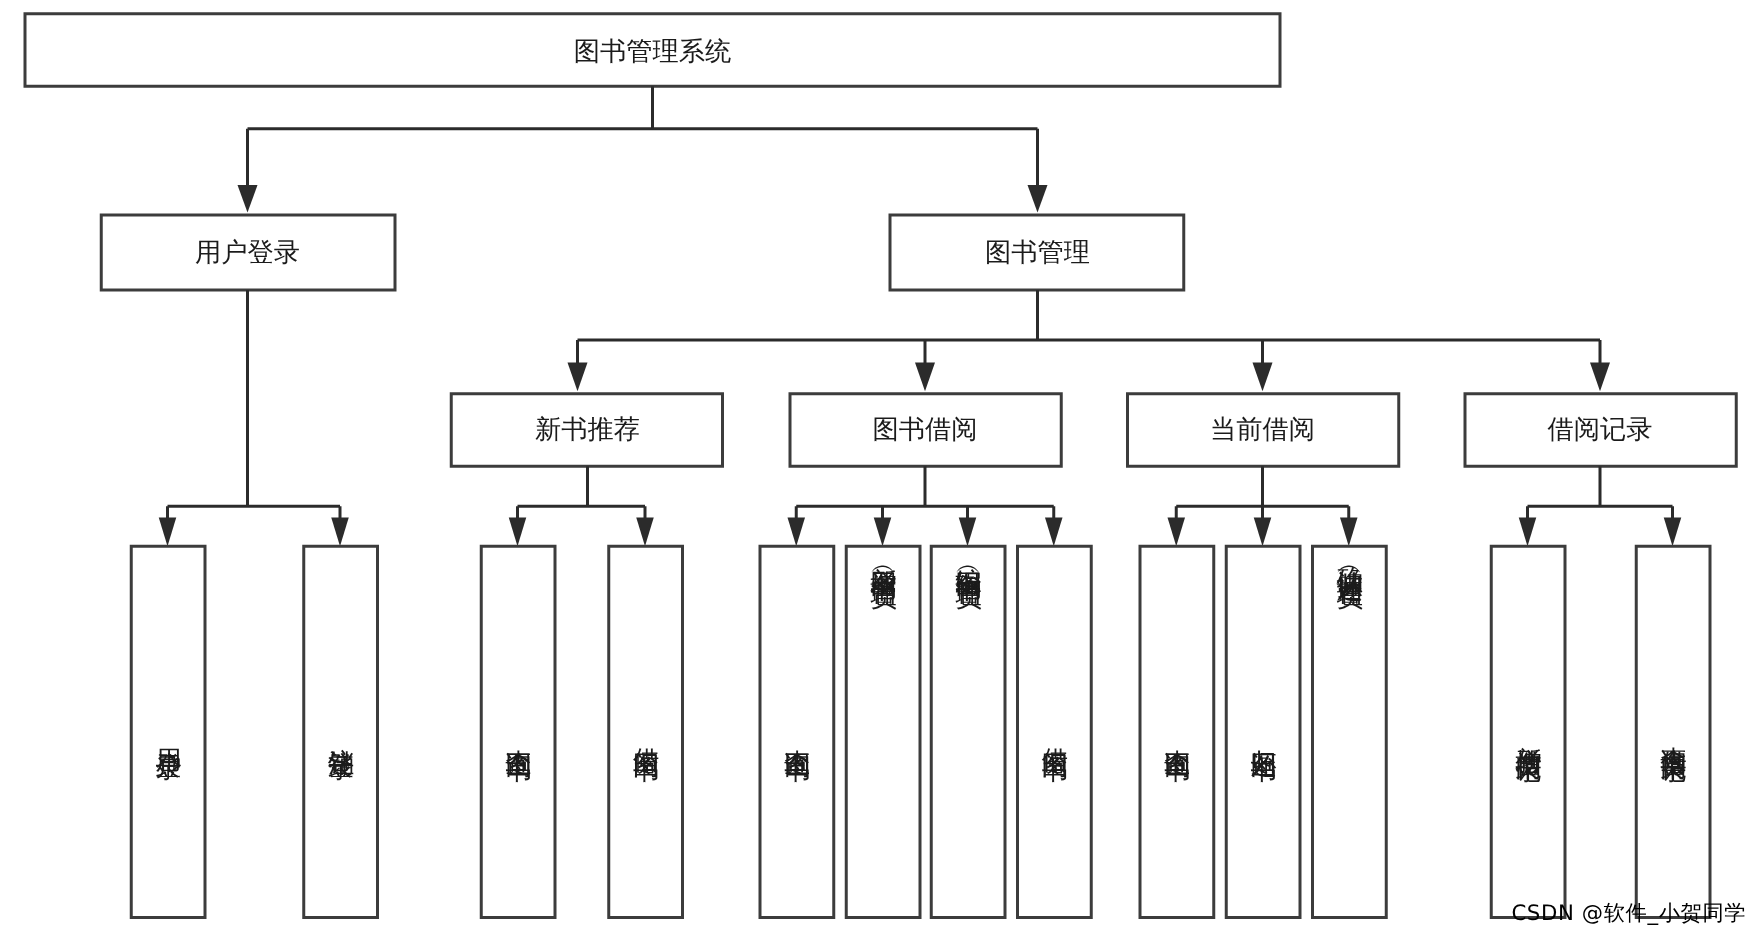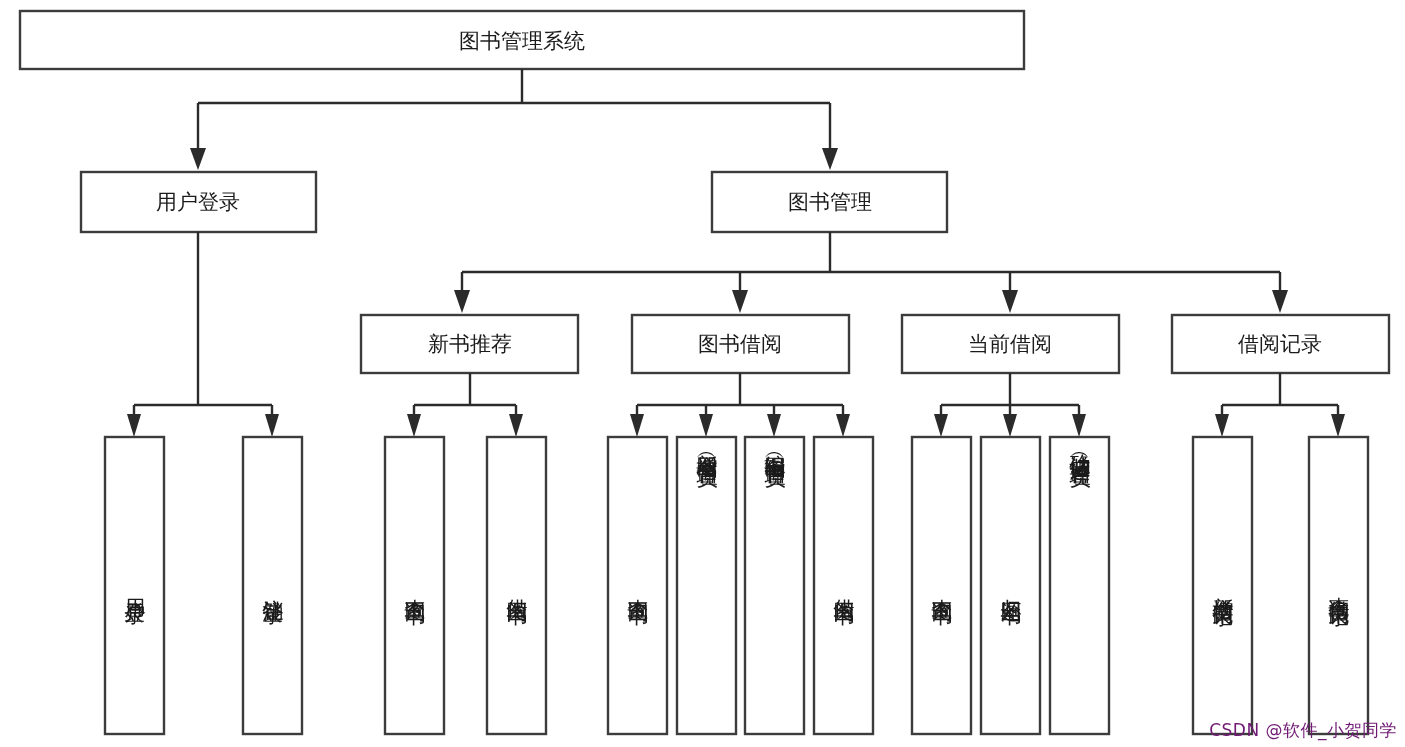--- a/index.html
+++ b/index.html
@@ -67,21 +67,21 @@
     color: #1b1b1b;
     white-space: nowrap;
     text-align: center;
   }
   .watermark {
     position: absolute;
     right: 8px;
     bottom: 5px;
     font-family: "DejaVu Sans", "Liberation Sans", sans-serif;
     font-size: 17px;
-    color: #701a75;
+    color: #000000;
     letter-spacing: 0.5px;
     white-space: nowrap;
   }
 </style>
 </head>
 <body>
 
 <div id="diagram-root">
 
   <svg id="diagram-svg" viewBox="0 0 1405 747" xmlns="http://www.w3.org/2000/svg">

